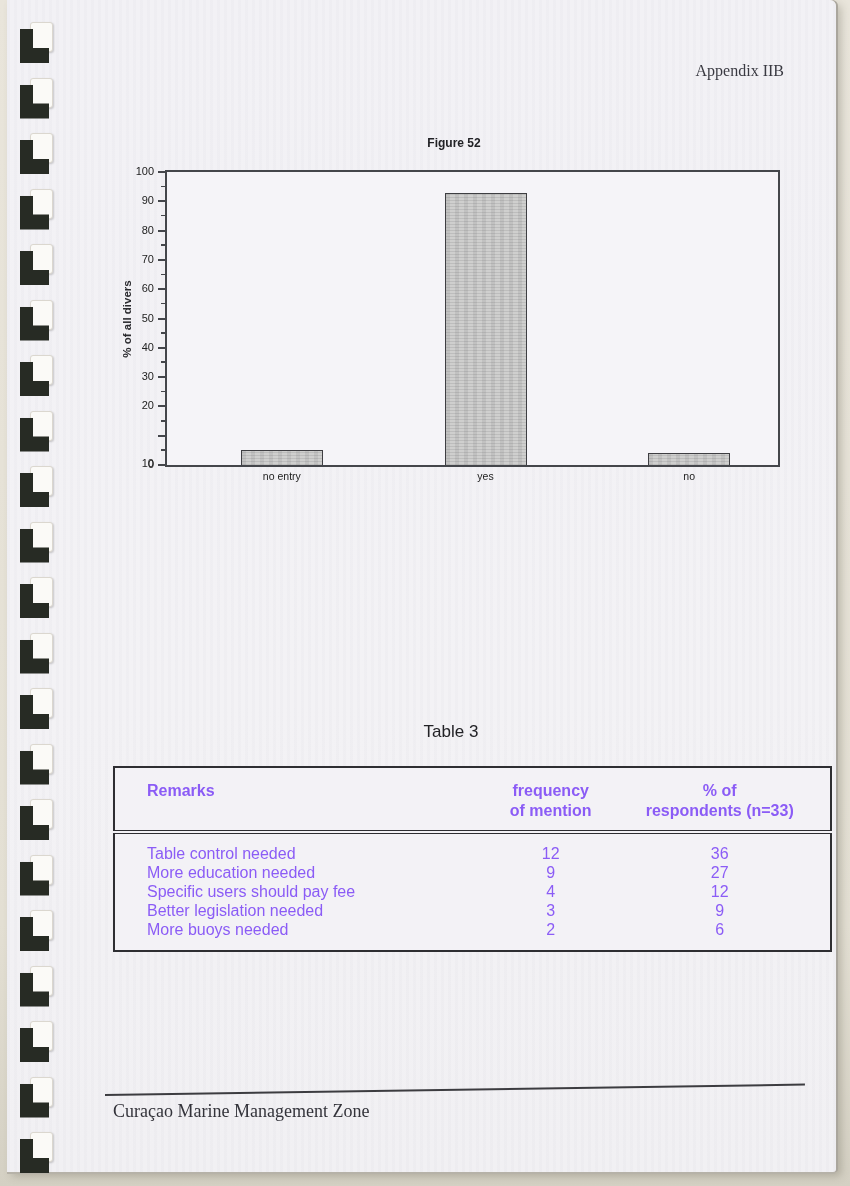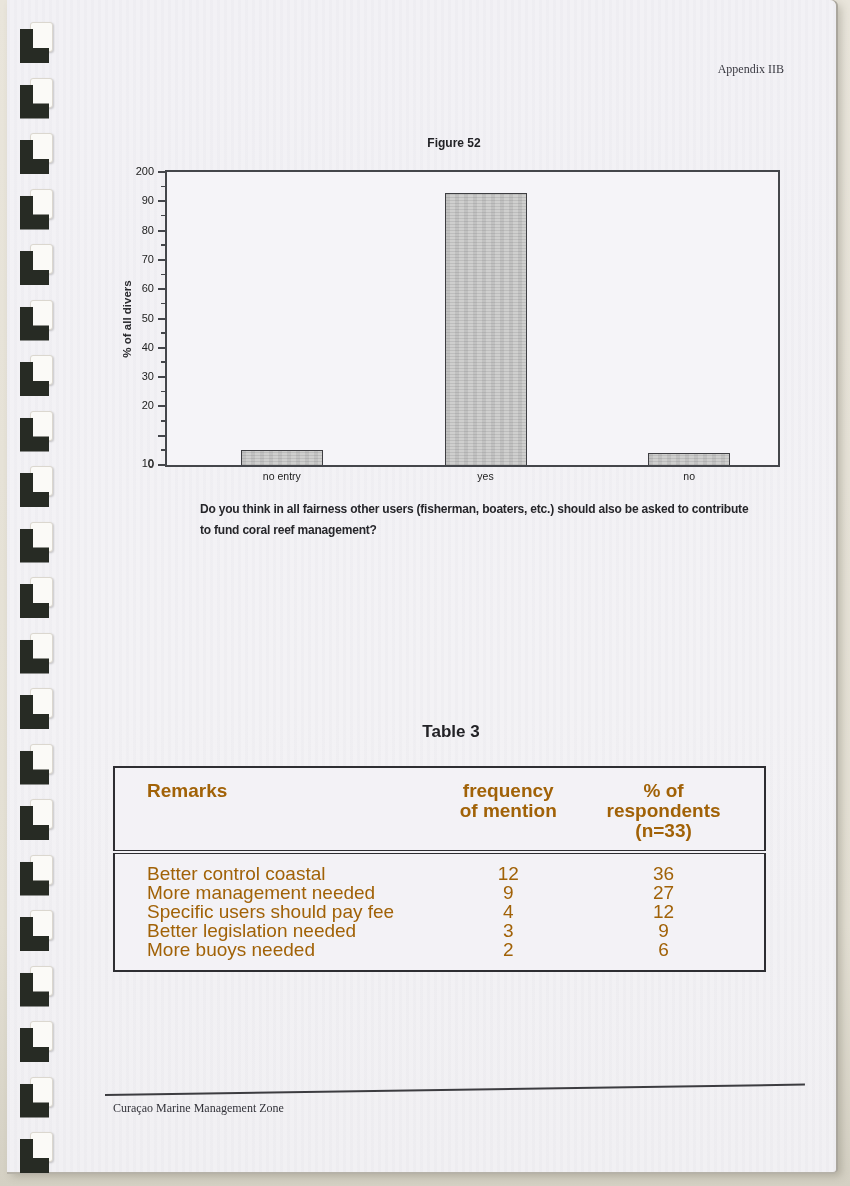--- a/index.html
+++ b/index.html
@@ -15,25 +15,25 @@
     box-shadow:2px 0 0 #aaa69d,0 2px 0 #b6b2a8,5px 4px 8px rgba(90,85,70,0.3);}
   
   .clip-unit{position:absolute;left:20px;width:34px;height:42px;}
   .clip-tab{position:absolute;left:10px;top:0;width:21px;height:28px;border-radius:3px;
     background:#fbfaf7;border:1px solid #dbd7cf;box-shadow:1px 1px 2px rgba(0,0,0,0.18);}
   .clip-black{position:absolute;left:0;top:7px;width:29px;height:34px;background:#272b24;
     clip-path:polygon(0 0,13px 0,13px 19px,29px 19px,29px 34px,0 34px);
     filter:drop-shadow(1px 1px 1px rgba(0,0,0,0.35));}
   
   .hdr-appendix{position:absolute;top:62px;right:52px;font-family:"Liberation Serif",serif;
-    font-size:12px;color:#3a3a42;text-align:right;}
+    font-size:16px;color:#3a3a42;text-align:right;}
   .footer-rule{position:absolute;left:98px;top:1094px;width:700px;height:2px;background:#3c3c40;
     transform:rotate(-0.85deg);transform-origin:left center;}
   .footer-text{position:absolute;left:106px;top:1101px;font-family:"Liberation Serif",serif;
-    font-size:12px;color:#33333a;}
+    font-size:18px;color:#33333a;}
   
   .fig-title{position:absolute;left:347px;top:136px;width:200px;text-align:center;
     font-size:12px;font-weight:bold;color:#222226;}
   .chart{position:absolute;left:158px;top:170px;width:611px;height:293px;
     border:2px solid #44464b;background:#f5f4f8;}
   .yaxis-title{position:absolute;left:-40px;top:50%;transform:translate(-50%,-50%) rotate(-90deg);
     font-size:11.5px;font-weight:bold;color:#2b2b2f;white-space:nowrap;}
   .ytick-label{position:absolute;left:-40px;width:27px;text-align:right;font-size:11px;color:#222;}
   .ytick{position:absolute;background:#44464b;height:2px;}
   .ytick.major{left:-9px;width:9px;}
@@ -43,23 +43,23 @@
     background:
       repeating-linear-gradient(0deg,rgba(70,70,75,0.13) 0 1px,rgba(0,0,0,0) 1px 3px),
       repeating-linear-gradient(90deg,rgba(110,110,115,0.10) 0 4px,rgba(255,255,255,0.08) 4px 9px),
       #cbcbca;}
   .xlabels{position:absolute;left:0;top:100%;width:100%;height:20px;}
   .xlabel{position:absolute;top:5px;transform:translateX(-50%);font-size:10.5px;color:#222;}
   .fig-caption{position:absolute;left:193px;top:499px;width:620px;font-size:12px;font-weight:bold;
     letter-spacing:-0.2px;line-height:21px;color:#26262a;}
   
   .table-title{position:absolute;left:344px;top:722px;width:200px;text-align:center;
-    font-size:17px;font-weight:bold;color:#222226;}
-  .rtable{position:absolute;left:106px;top:766px;width:653px;border-collapse:collapse;
-    border:2.5px solid #2e2e32;background:#f3f2f6;font-size:19px;color:#a16207;}
+    font-size:17px;font-weight:normal;color:#222226;}
+  .rtable{position:absolute;left:106px;top:766px;width:719px;border-collapse:collapse;
+    border:2.5px solid #2e2e32;background:#f3f2f6;font-size:16px;color:#8b5cf6;}
   .rtable th{border-bottom:4px double #2e2e32;font-weight:bold;text-align:center;
     padding:13px 0 9px 0;vertical-align:top;line-height:20px;}
   .rtable th.c-remark{text-align:left;padding-left:32px;}
   .rtable td{padding:0;line-height:19px;text-align:center;}
   .rtable td.td-remark{text-align:left;padding-left:32px;}
   .rtable tbody tr:first-child td{padding-top:10px;}
   .rtable tbody tr:last-child td{padding-bottom:11px;}
 </style>
 </head>
 <body>
@@ -93,40 +93,36 @@
         <div class="ytick-label" style="top: 139.5px;">50</div>
         <div class="ytick major" style="top: 116.2px;"></div>
         <div class="ytick-label" style="top: 110.2px;">60</div>
         <div class="ytick major" style="top: 86.9px;"></div>
         <div class="ytick-label" style="top: 80.9px;">70</div>
         <div class="ytick major" style="top: 57.6px;"></div>
         <div class="ytick-label" style="top: 51.6px;">80</div>
         <div class="ytick major" style="top: 28.3px;"></div>
         <div class="ytick-label" style="top: 22.3px;">90</div>
         <div class="ytick major" style="top: -1px;"></div>
-        <div class="ytick-label" style="top: -7px;">200</div>
+        <div class="ytick-label" style="top: -7px;">100</div>
         <div class="ytick minor" style="top: 277.35px;"></div>
         <div class="ytick minor" style="top: 248.05px;"></div>
         <div class="ytick minor" style="top: 218.75px;"></div>
         <div class="ytick minor" style="top: 189.45px;"></div>
         <div class="ytick minor" style="top: 160.15px;"></div>
         <div class="ytick minor" style="top: 130.85px;"></div>
         <div class="ytick minor" style="top: 101.55px;"></div>
         <div class="ytick minor" style="top: 72.25px;"></div>
         <div class="ytick minor" style="top: 42.95px;"></div>
         <div class="ytick minor" style="top: 13.65px;"></div>
         <div class="bar" style="height: 14.65px; left: 73.8333px;"></div>
         <div class="bar" style="height: 272.49px; left: 277.5px;"></div>
         <div class="bar" style="height: 11.72px; left: 481.167px;"></div>
       </div>
 
-    <div class="fig-caption">
-      <span>Do you think in all fairness other users (fisherman, boaters, etc.) should also be asked to contribute</span><br>
-      <span>to fund coral reef management?</span>
-    </div>
 
     <div class="table-title">Table 3</div>
 
     <table class="rtable">
       <colgroup>
         <col style="width:330px">
           <col style="width:172px">
           <col style="width:150px">
           <col style="width:31px">
       </colgroup>
@@ -141,27 +137,27 @@
           </th>
           <th>
             <span>% of</span><br>
             <span>respondents (n=33)</span>
           </th>
           <th></th>
         </tr>
       </thead>
       <tbody id="tbody">
           <tr>
-            <td class="td-remark">Better control coastal</td>
+            <td class="td-remark">Table control needed</td>
             <td>12</td>
             <td>36</td>
             <td></td>
           </tr>
           <tr>
-            <td class="td-remark">More management needed</td>
+            <td class="td-remark">More education needed</td>
             <td>9</td>
             <td>27</td>
             <td></td>
           </tr>
           <tr>
             <td class="td-remark">Specific users should pay fee</td>
             <td>4</td>
             <td>12</td>
             <td></td>
           </tr>

